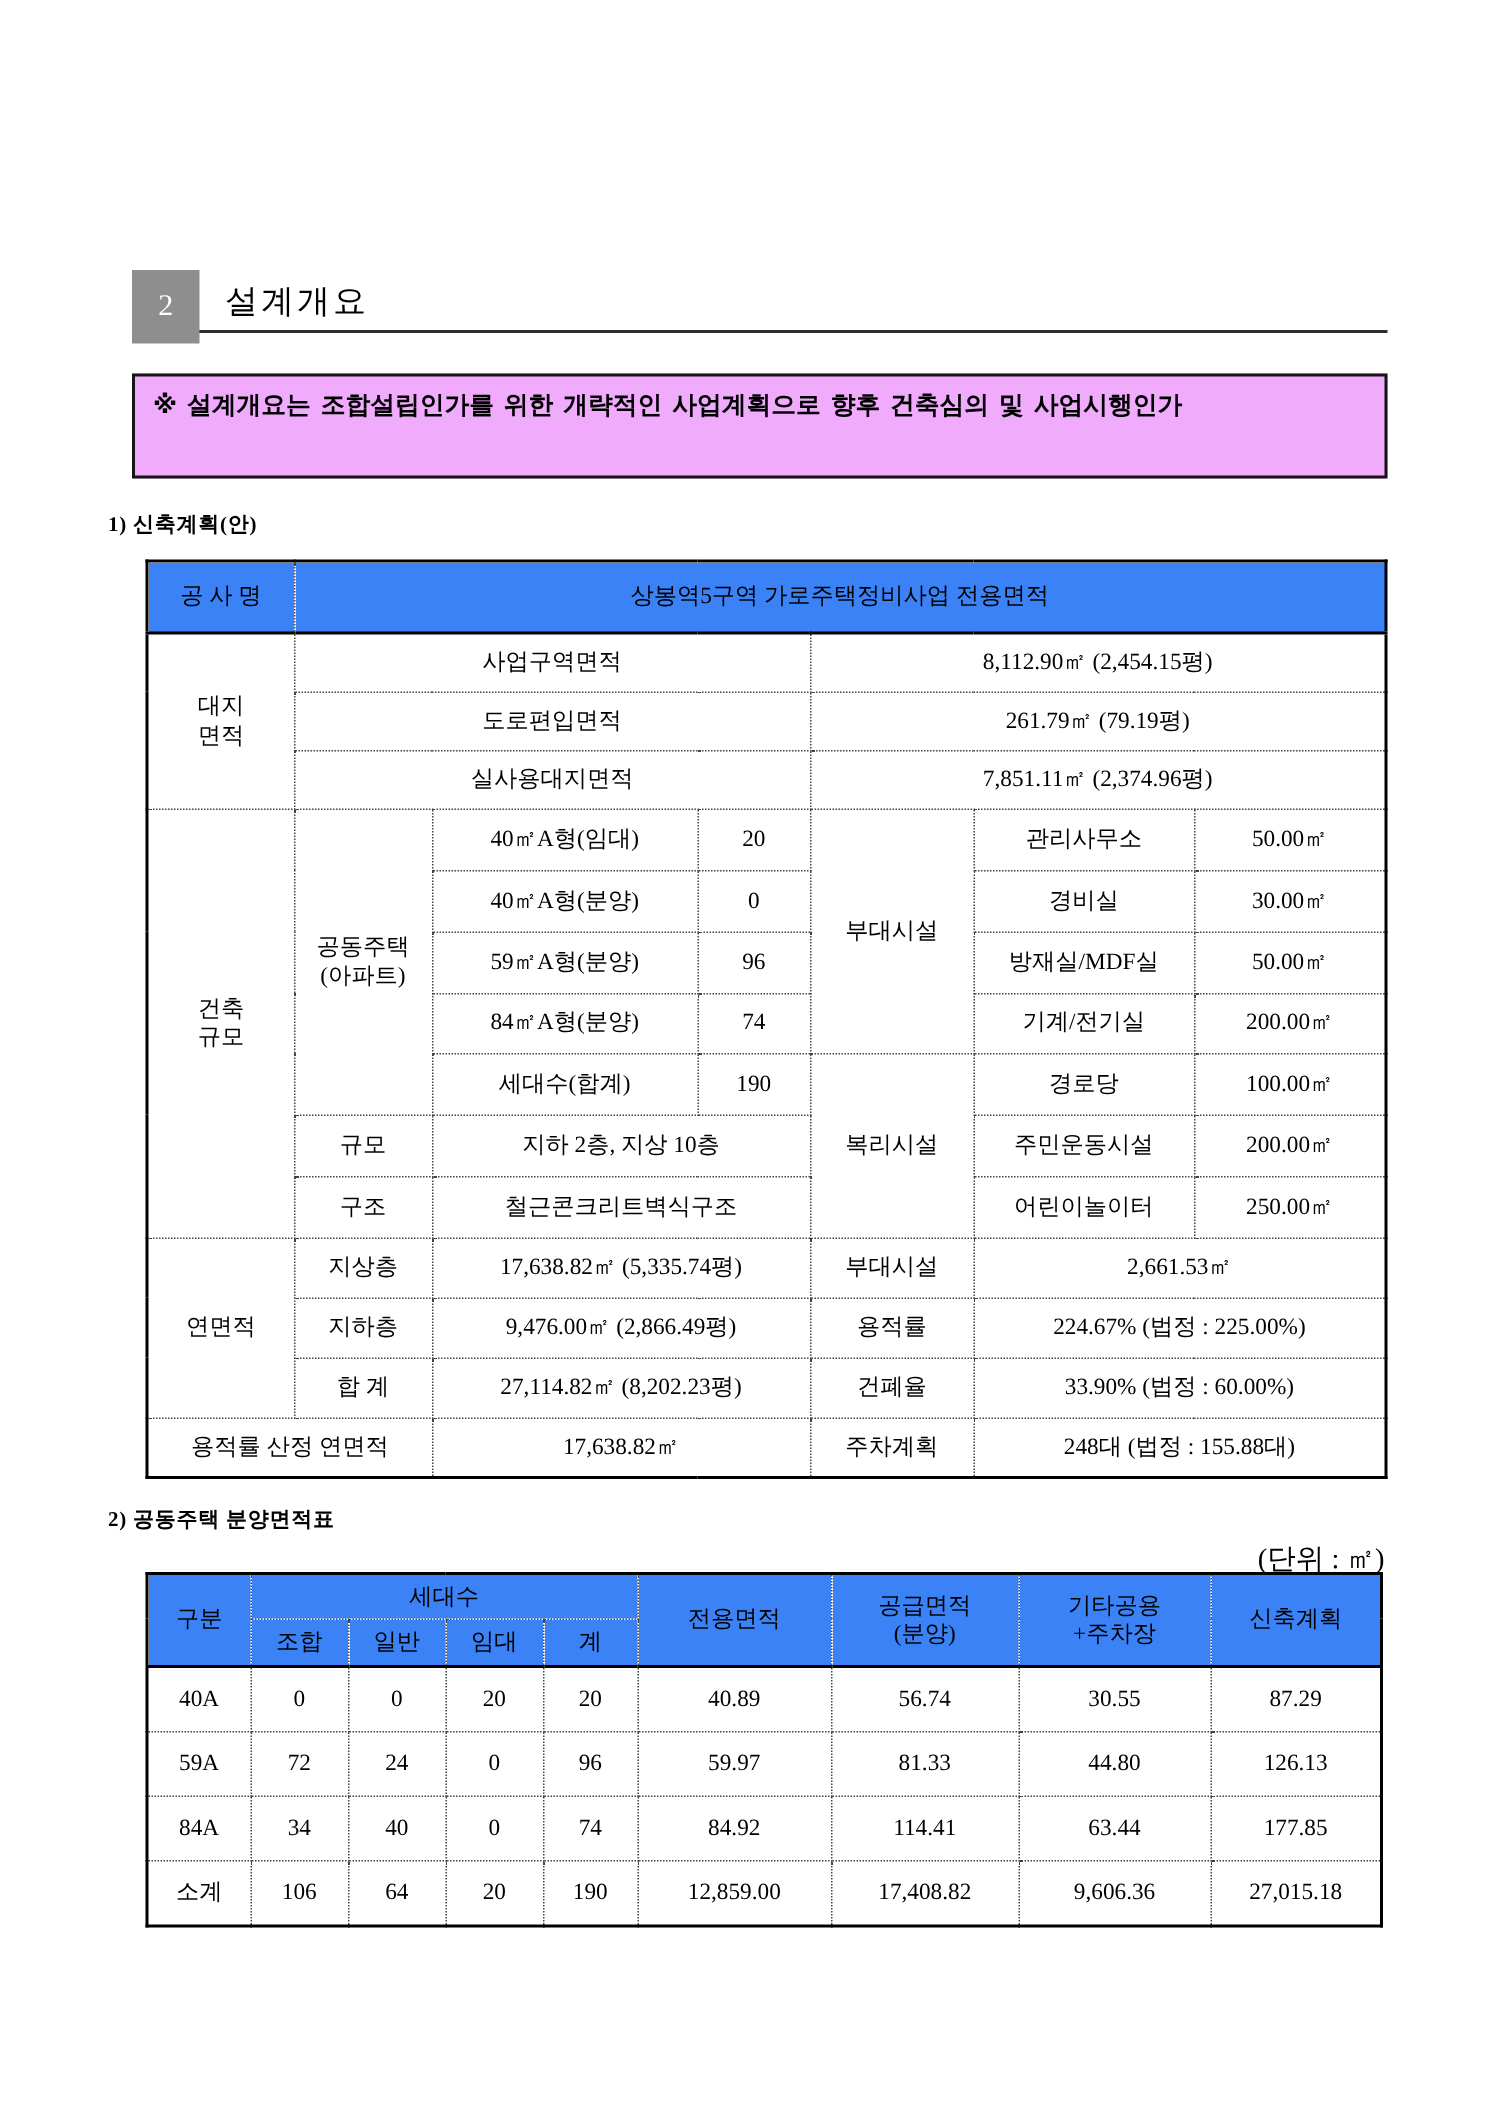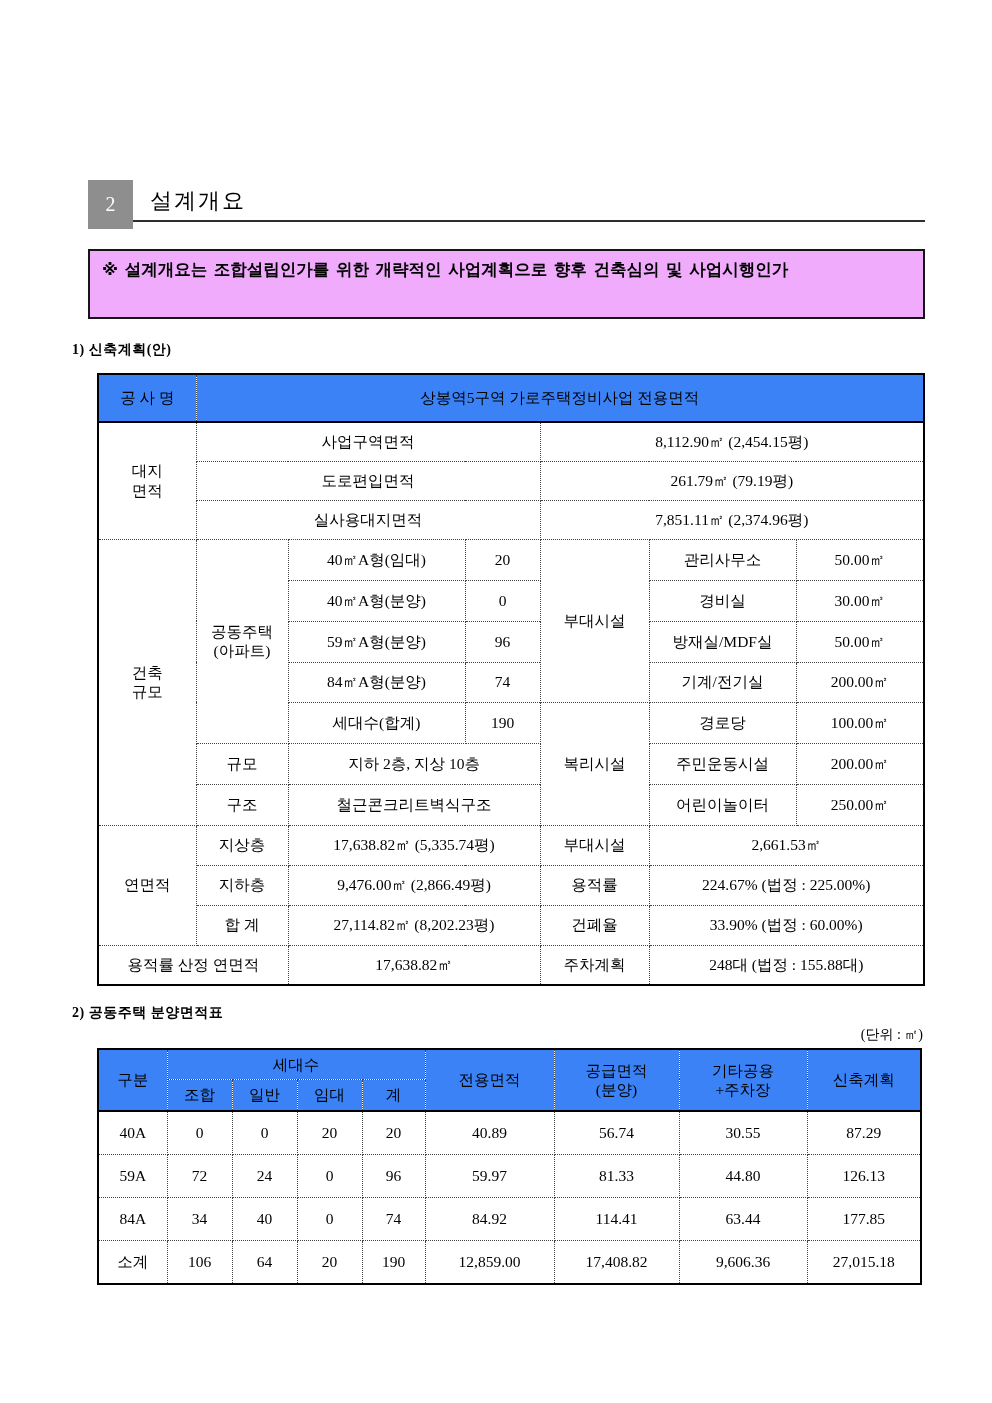--- a/index.html
+++ b/index.html
@@ -26,21 +26,21 @@
     background:#f0abfc; border:2px solid #151515;
     font-weight:700; font-size:16.5px; line-height:1.6;
     padding:6px 10px 0 12px; word-spacing:2.5px;
   }
   .notice .l2 { padding-left:20px; }
 
   
   .sec-h { font-weight:700; font-size:14px; letter-spacing:0.5px; }
   .sec1-h { left:72px; top:341px; }
   .sec2-h { left:72px; top:1004px; }
-  .unit-note { top:1026px; right:69px; font-size:14px; }
+  .unit-note { top:1026px; right:69px; font-size:19px; }
 
   
   table { border-collapse:collapse; table-layout:fixed; }
   .t1, .t2 { position:absolute; border:2px solid #000; background:#fff; }
   .t1 { left:97px; top:373px; width:826px; }
   .t2 { left:97px; top:1048px; width:823px; }
   td {
     border:1px dotted #444; text-align:center; vertical-align:middle;
     font-size:15.5px; line-height:1.25; white-space:pre-line;
     padding:1px 2px; overflow:hidden;

